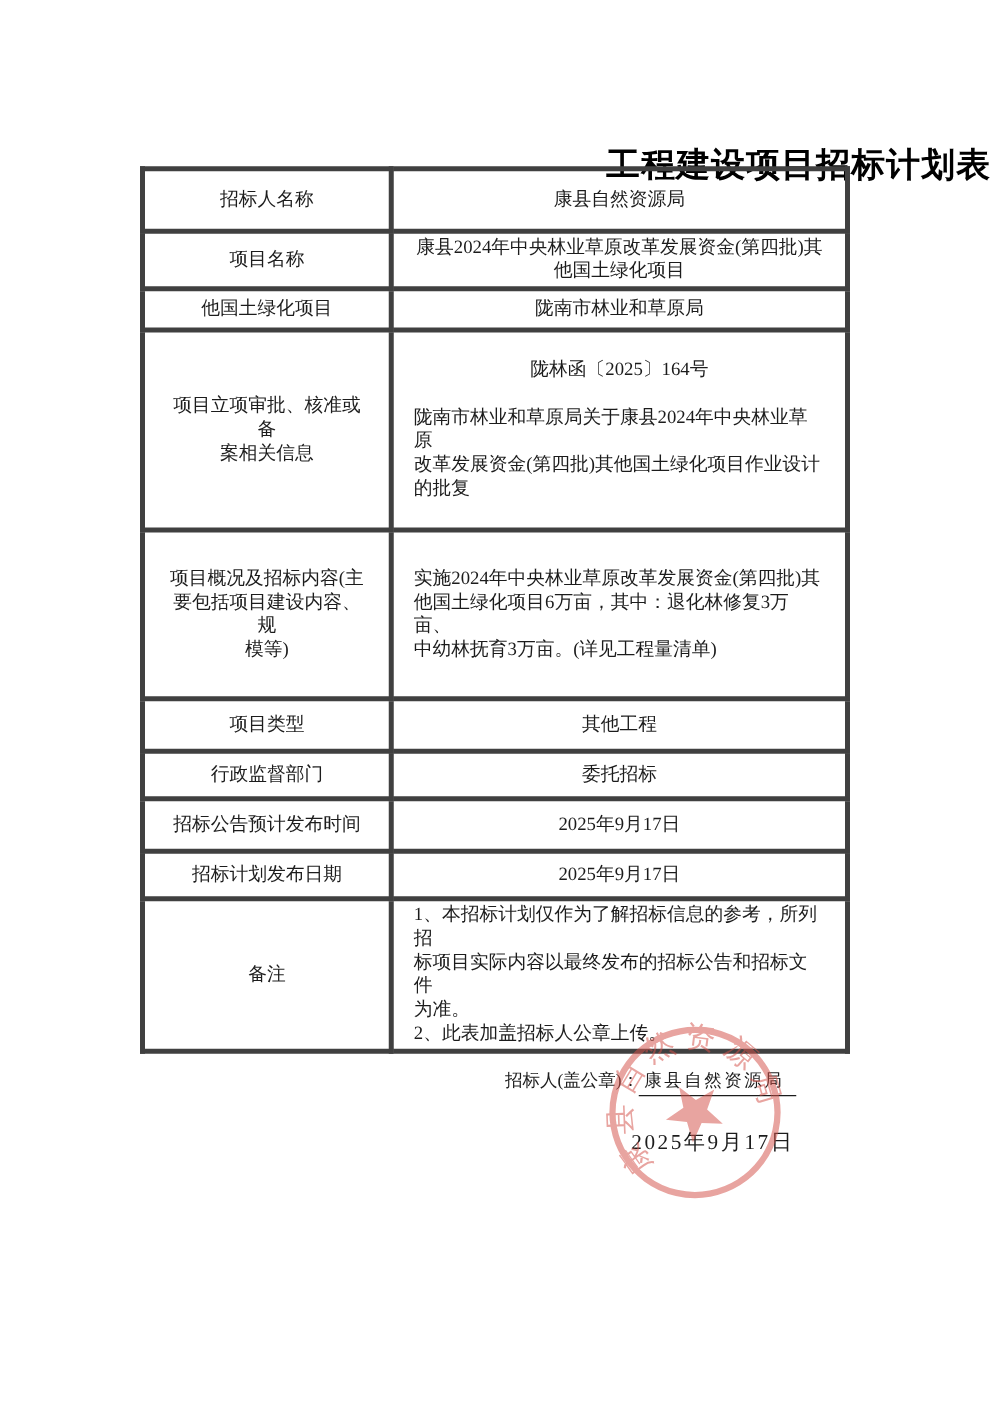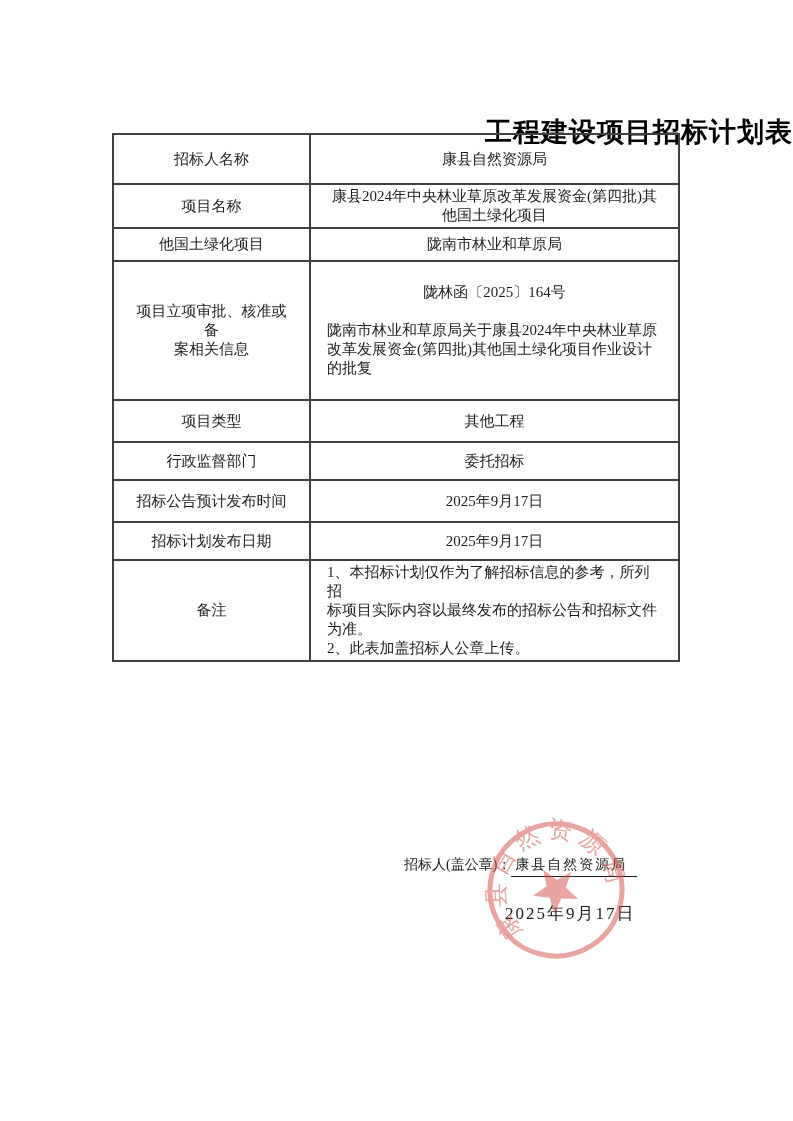--- a/index.html
+++ b/index.html
@@ -23,21 +23,21 @@
     margin-top:26px;
   }
   table.plan{
     position:absolute;
     left:112px;top:133px;
     width:568px;
     border-collapse:collapse;
     table-layout:fixed;
   }
   table.plan td{
-    border:2px solid #404040;
+    border:4px solid #404040;
     font-size:15px;
     line-height:19px;
     padding:2px 16px;
     vertical-align:middle;
     white-space:pre-line;
     color:#1c1c1c;
   }
   td.label{
     width:163px;
     text-align:center;
@@ -109,20 +109,28 @@
       <tr class="r3">
         <td class="label">项目立项审批、核准或备
 案相关信息</td>
         <td class="value left">
           <div class="doc-no">陇林函〔2025〕164号</div>
           <div class="doc-text">陇南市林业和草原局关于康县2024年中央林业草原
 改革发展资金(第四批)其他国土绿化项目作业设计
 的批复</div>
         </td>
       </tr>
+      <tr class="r4">
+        <td class="label">项目概况及招标内容(主
+要包括项目建设内容、规
+模等)</td>
+        <td class="value left">实施2024年中央林业草原改革发展资金(第四批)其
+他国土绿化项目6万亩，其中：退化林修复3万亩、
+中幼林抚育3万亩。(详见工程量清单)</td>
+      </tr>
       <tr class="r5">
         <td class="label">项目类型</td>
         <td class="value">其他工程</td>
       </tr>
       <tr class="r7">
         <td class="label">行政监督部门</td>
         <td class="value">委托招标</td>
       </tr>
       <tr class="r9">
         <td class="label">招标公告预计发布时间</td>

